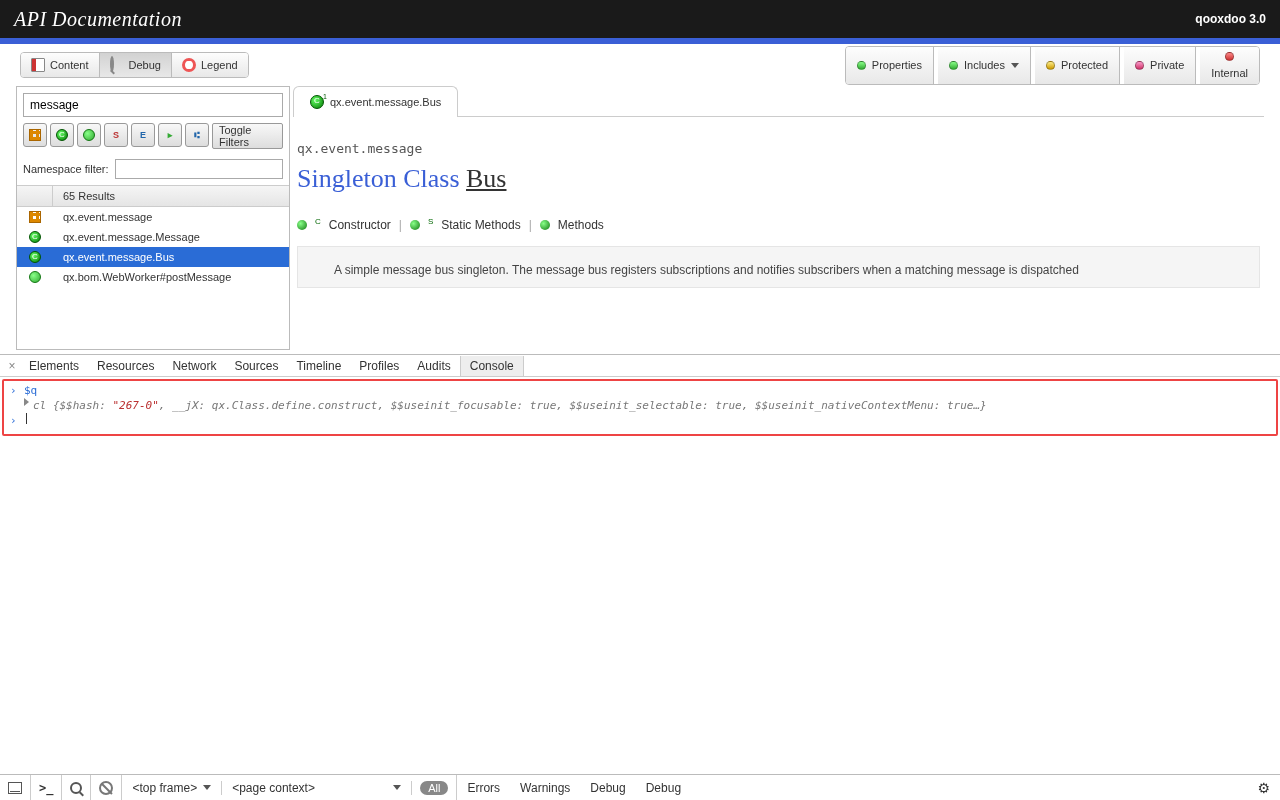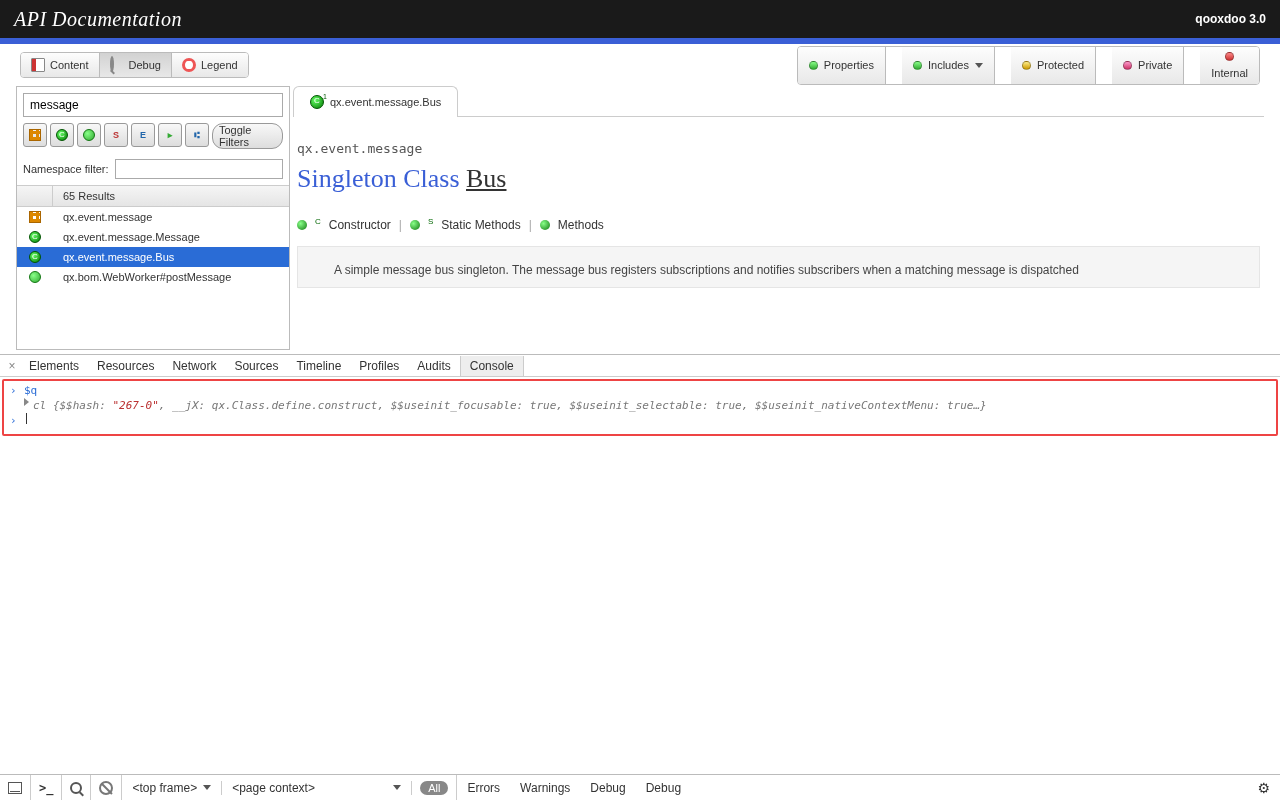--- a/index.html
+++ b/index.html
@@ -17,39 +17,39 @@
 .tbtn { display: flex; align-items: center; gap: 5px; padding: 5px 10px; background: linear-gradient(#fdfdfd, #e8e8e8); border-right: 1px solid #bbb; cursor: pointer; font-size: 11px; }
 .tbtn:last-child { border-right: none; }
 .tbtn.active { background: linear-gradient(#d2d2d2, #e8e8e8); }
 .tbtn-icon { width: 14px; height: 14px; display: inline-block; }
 .icon-book { background: linear-gradient(90deg, #c33 0 30%, #fff 30% 100%); border: 1px solid #888; border-radius: 1px; }
 .icon-search-g { border: 2px solid #888; border-radius: 50%; width: 10px; height: 10px; position: relative; }
 .icon-search-g::after { content: ""; position: absolute; width: 5px; height: 2px; background: #888; bottom: -3px; right: -3px; transform: rotate(45deg); }
 .icon-lifebuoy { border: 3px solid #e55; border-radius: 50%; width: 14px; height: 14px; background: #fff; position: relative; }
 .icon-lifebuoy::before { content:""; position:absolute; inset:0; border-radius:50%; background: conic-gradient(#fff 0 12%, transparent 12% 38%, #fff 38% 62%, transparent 62% 88%, #fff 88% 100%); }
 
-.toolbar-right { display: flex; gap: 16px; border: 1px solid #bbb; border-radius: 4px; overflow: hidden; }
+.toolbar-right { display: flex; gap: 4px; border: 1px solid #bbb; border-radius: 4px; overflow: hidden; }
 .rbtn { display: flex; align-items: center; gap: 6px; padding: 5px 11px; background: linear-gradient(#fdfdfd, #e8e8e8); border-right: 1px solid #bbb; cursor: pointer; font-size: 11px; }
 .rbtn:last-child { border-right: none; flex-direction: column; }
 .dot { width: 9px; height: 9px; border-radius: 50%; display: inline-block; border: 1px solid rgba(0,0,0,0.3);}
 .dot.green { background: linear-gradient(#8f8, #3a3); }
 .dot.yellow { background: linear-gradient(#fe8, #c90); }
 .dot.pink { background: linear-gradient(#f9c, #c36); }
 .dot.red { background: linear-gradient(#f88, #c33); }
 .caret { display:inline-block; width:0; height:0; border-left:4px solid transparent; border-right:4px solid transparent; border-top:5px solid #555; }
 
 
 .main { display: flex; height: 264px; padding: 0 16px; gap: 3px; }
 .sidebar { width: 274px; border: 1px solid #bbb; display:flex; flex-direction:column; }
 .sb-top { padding: 6px; }
 .search-input { width: 100%; padding: 4px 6px; font-size: 12px; border: 1px solid #aaa; }
 .filter-row { display:flex; gap:0; margin-top:6px; flex-wrap:wrap;}
 .fbtn { width: 24px; height: 24px; border: 1px solid #999; background: linear-gradient(#f8f8f8,#ddd); display:flex; align-items:center; justify-content:center; border-radius:3px; margin-right:3px; cursor:pointer; }
 .fbtn.gr { font-size:9px; font-weight:bold; }
-.toggle-f { flex:1; border:1px solid #999; background:linear-gradient(#f8f8f8,#ddd); border-radius:11px; font-size:11px; display:flex; align-items:center; justify-content:center; cursor:pointer; padding: 0 6px;}
+.toggle-f { flex:1; border:1px solid #999; background:linear-gradient(#f8f8f8,#ddd); border-radius:2px; font-size:11px; display:flex; align-items:center; justify-content:center; cursor:pointer; padding: 0 6px;}
 .ns-row { display:flex; align-items:center; gap:6px; margin-top:10px; font-size:11px;}
 .ns-input { flex:1; padding:3px 4px; border:1px solid #aaa; font-size:11px;}
 
 .results-hdr { display:flex; background:linear-gradient(#f5f5f5, #e5e5e5); border-top:1px solid #ccc; border-bottom:1px solid #ccc; height:22px; align-items:center;}
 .col1 { width:36px; border-right:1px solid #ccc; height:100%;}
 .col2 { flex:1; padding-left:10px; font-weight:normal; font-size:11px;}
 .results { overflow:hidden; flex:1;}
 .rrow { display:flex; align-items:center; height:20px; font-size:11px; border-bottom:0px solid #eee; cursor:pointer;}
 .rrow .ic { width:36px; display:flex; justify-content:center;}
 .rrow .tx { flex:1; padding-left:10px; white-space:nowrap; overflow:hidden; text-overflow:ellipsis;}

